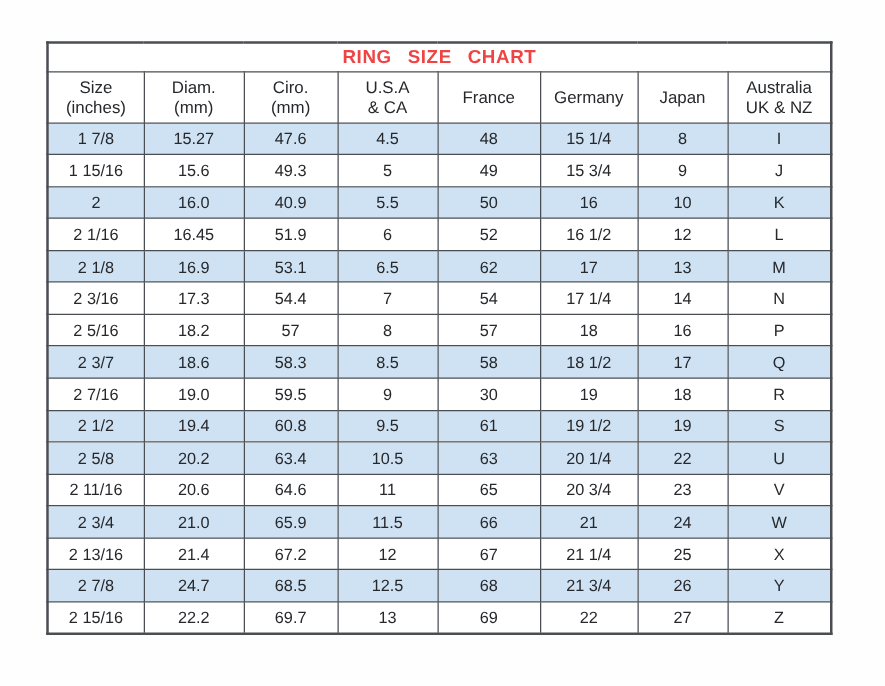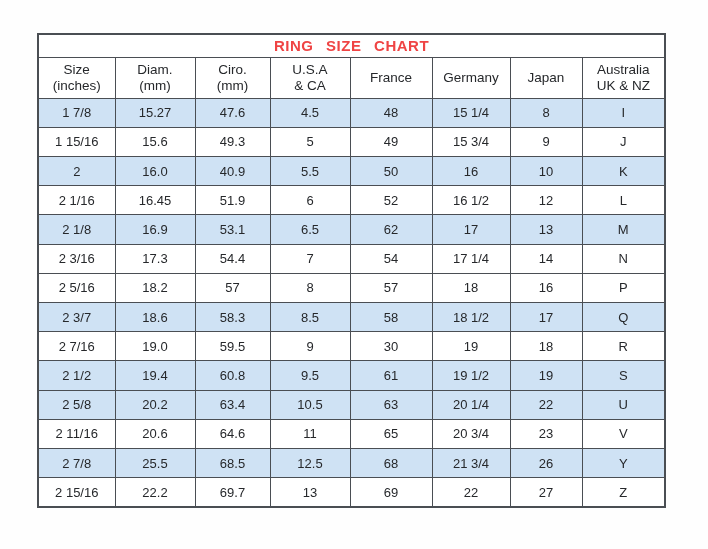--- a/index.html
+++ b/index.html
@@ -241,22 +241,42 @@
           <td>2 11/16</td>
           <td>20.6</td>
           <td>64.6</td>
           <td>11</td>
           <td>65</td>
           <td>20 3/4</td>
           <td>23</td>
           <td>V</td>
         </tr>
         <tr class="stripe">
+          <td>2 3/4</td>
+          <td>21.0</td>
+          <td>65.9</td>
+          <td>11.5</td>
+          <td>66</td>
+          <td>21</td>
+          <td>24</td>
+          <td>W</td>
+        </tr>
+        <tr>
+          <td>2 13/16</td>
+          <td>21.4</td>
+          <td>67.2</td>
+          <td>12</td>
+          <td>67</td>
+          <td>21 1/4</td>
+          <td>25</td>
+          <td>X</td>
+        </tr>
+        <tr class="stripe">
           <td>2 7/8</td>
-          <td>25.5</td>
+          <td>24.7</td>
           <td>68.5</td>
           <td>12.5</td>
           <td>68</td>
           <td>21 3/4</td>
           <td>26</td>
           <td>Y</td>
         </tr>
         <tr>
           <td>2 15/16</td>
           <td>22.2</td>

